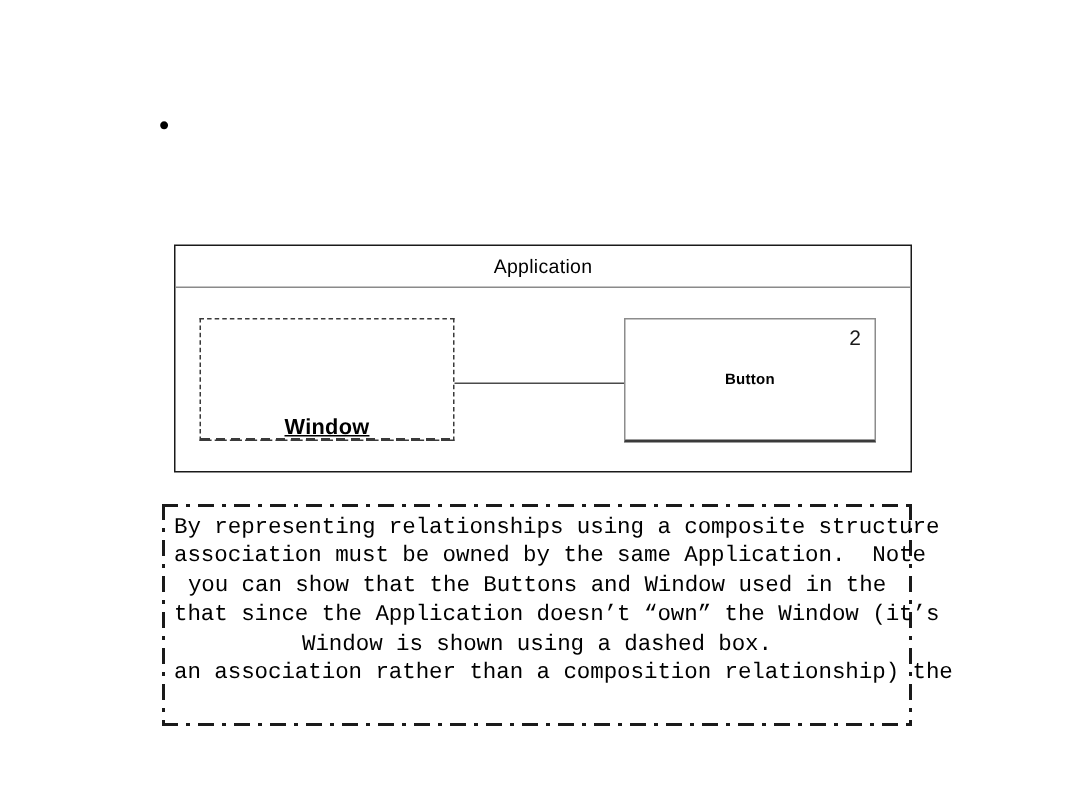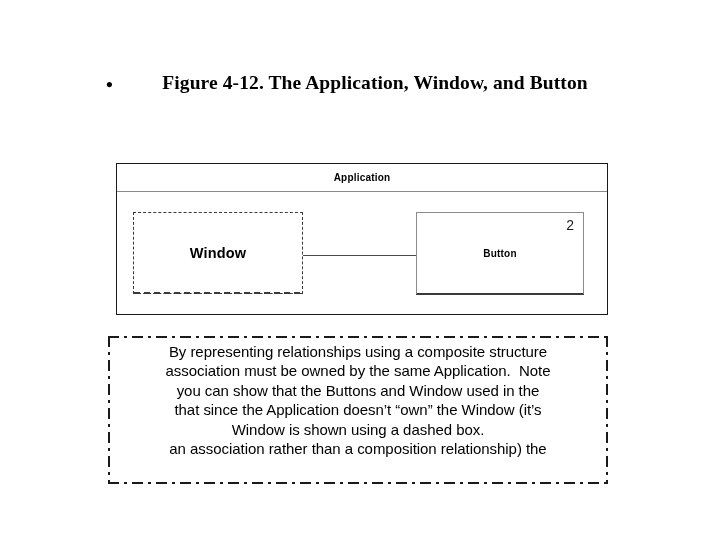--- a/index.html
+++ b/index.html
@@ -60,39 +60,40 @@
     right: 0;
     height: 28px;
     border-bottom: 1px solid #8a8a8a;
     box-sizing: border-box;
     display: flex;
     align-items: center;
     justify-content: center;
   }
   #application-title {
     font-family: "Liberation Sans", sans-serif;
-    font-weight: bold;
-    font-size: 10px;
+    font-weight: normal;
+    font-size: 13px;
     color: #000000;
     letter-spacing: 0.2px;
   }
 
   
   #window-part {
     position: absolute;
     left: 16px;
     top: 48px;
     width: 170px;
     height: 82px;
     box-sizing: border-box;
     border: 1px dashed #3a3a3a;
     background: #ffffff;
     display: flex;
-    align-items: center;
+    align-items: flex-end;
     justify-content: center;
+    text-decoration: underline;
   }
   #window-part::after {
     content: "";
     position: absolute;
     left: 0;
     right: 0;
     bottom: -1px;
     height: 2px;
     background: repeating-linear-gradient(to right,
       #3a3a3a 0px, #3a3a3a 6px, transparent 6px, transparent 10px);
@@ -178,34 +179,33 @@
   #note-edge-bottom { bottom: 0; }
   #note-edge-left { left: 0; }
   #note-edge-right { right: 0; }
 
   #note-text {
     position: absolute;
     left: 8px;
     right: 8px;
     top: 6px;
     text-align: center;
-    font-family: Liberation Sans, sans-serif;
+    font-family: Liberation Mono, monospace;
     font-size: 15px;
     line-height: 19.4px;
     color: #000000;
     letter-spacing: -0.05px;
   }
   .note-line { display: block; white-space: pre; }
 </style>
 </head>
 <body>
 
 <div id="slide-title">
   <span id="title-bullet">•</span>
-  <span class="title-line title-line-1">Figure 4-12. The Application, Window, and Button</span>
 </div>
 
 <div id="application-box">
 
   <div id="application-header">
     <span id="application-title">Application</span>
   </div>
 
   <div id="window-part">
     <span id="window-label">Window</span>

